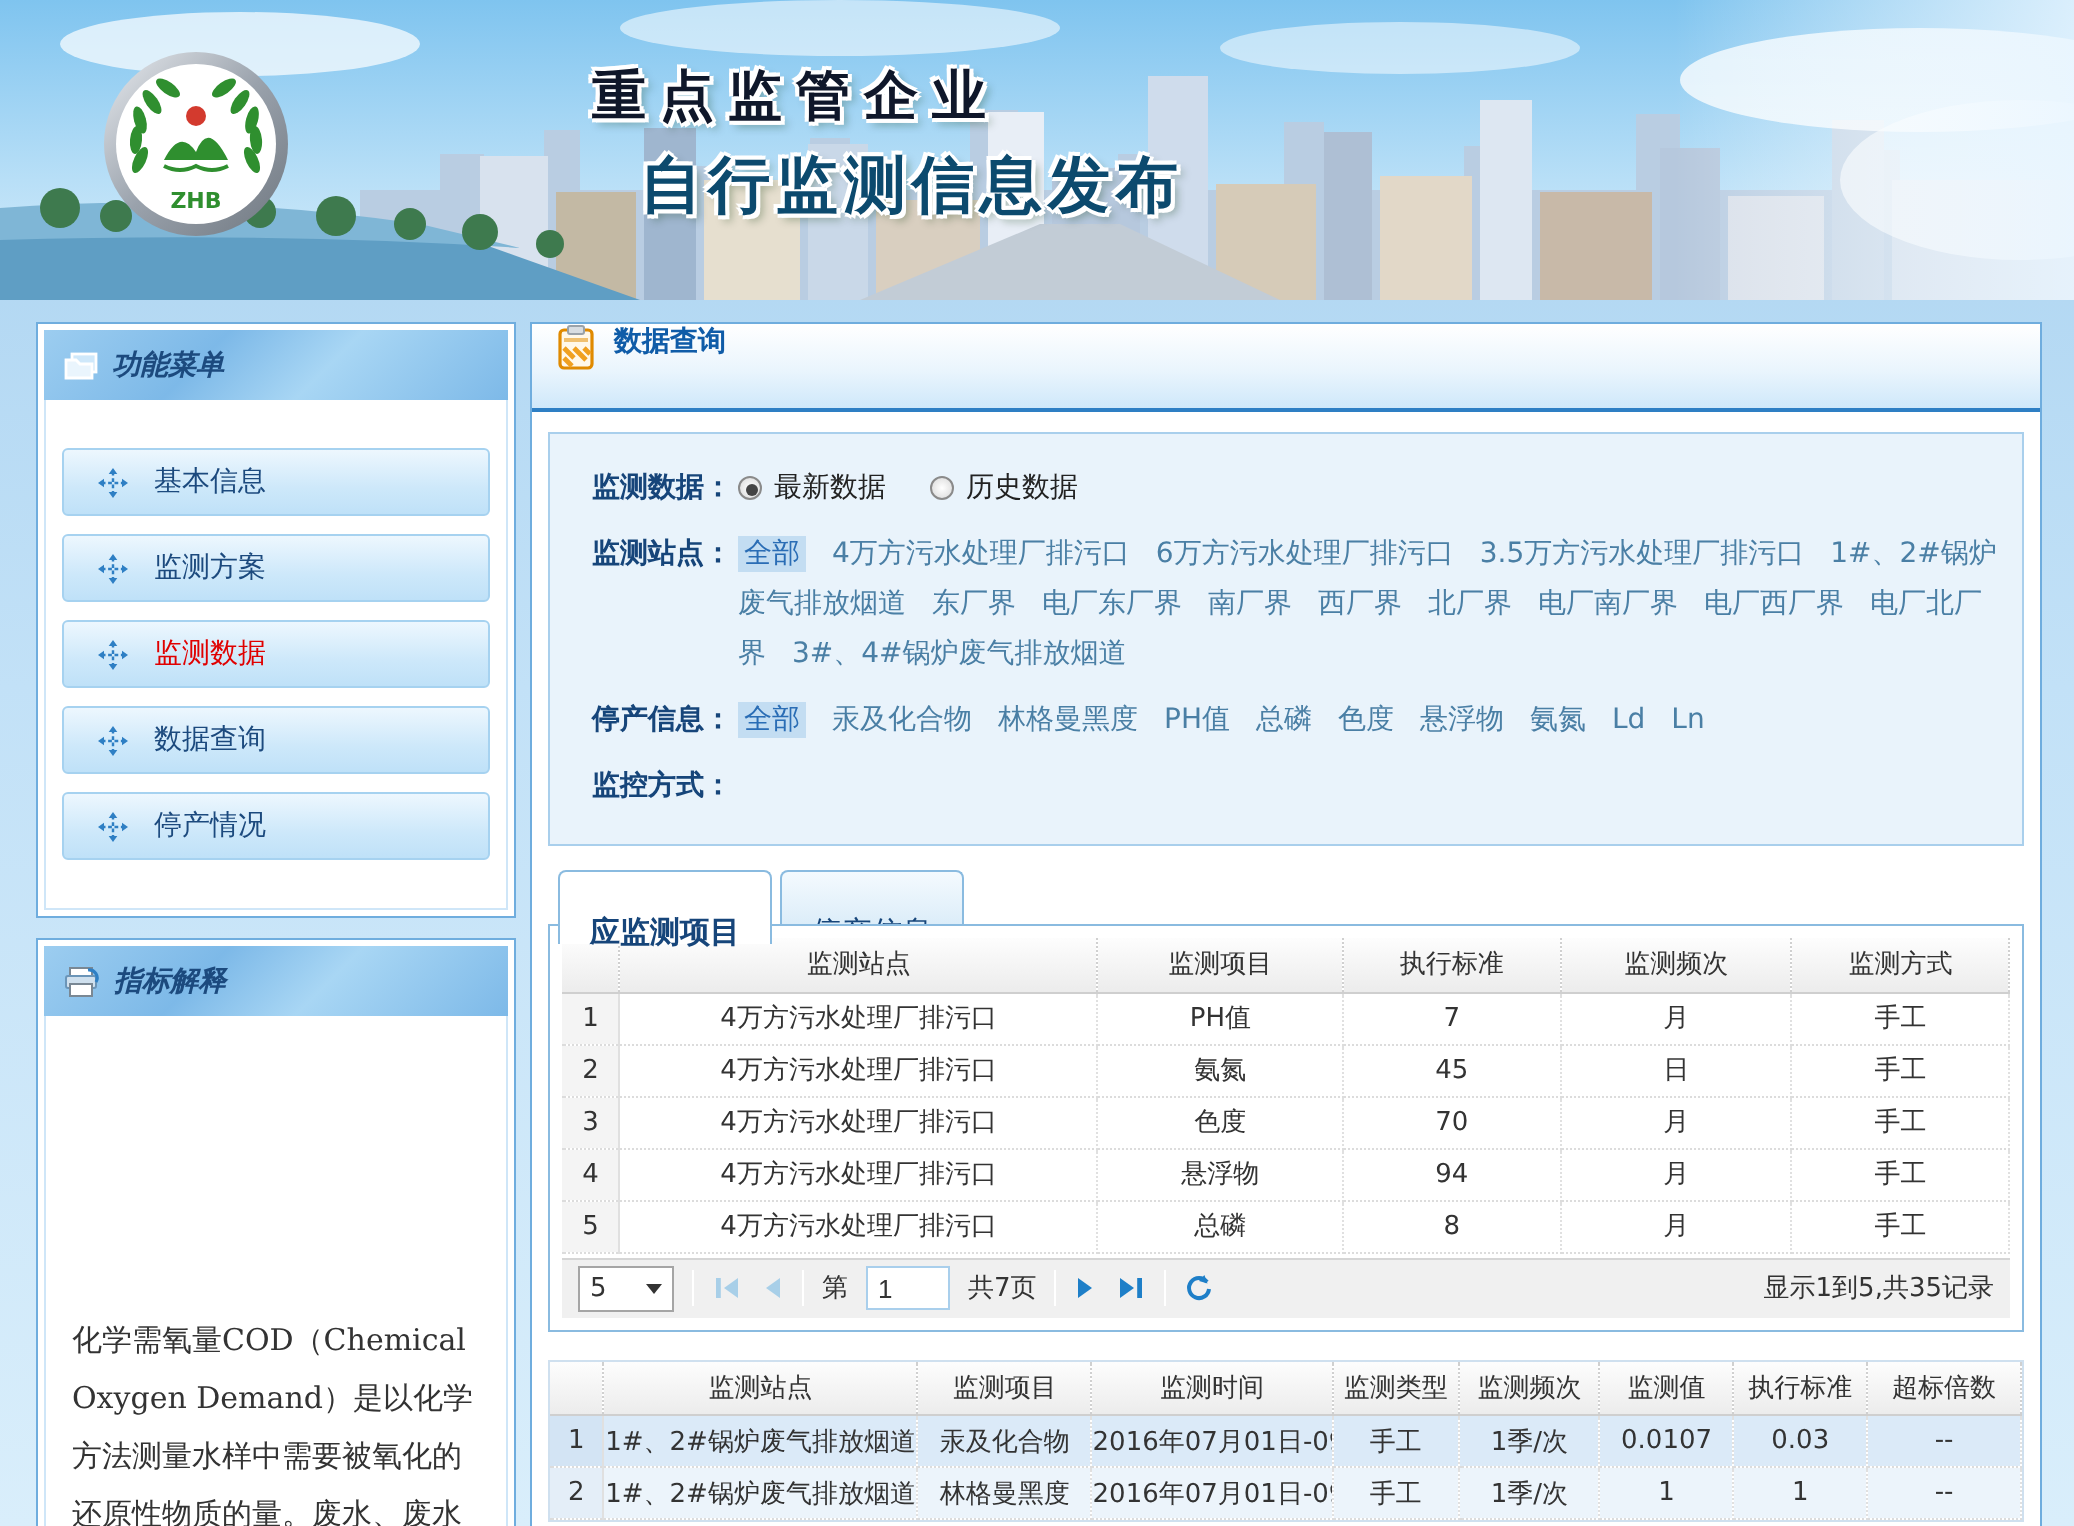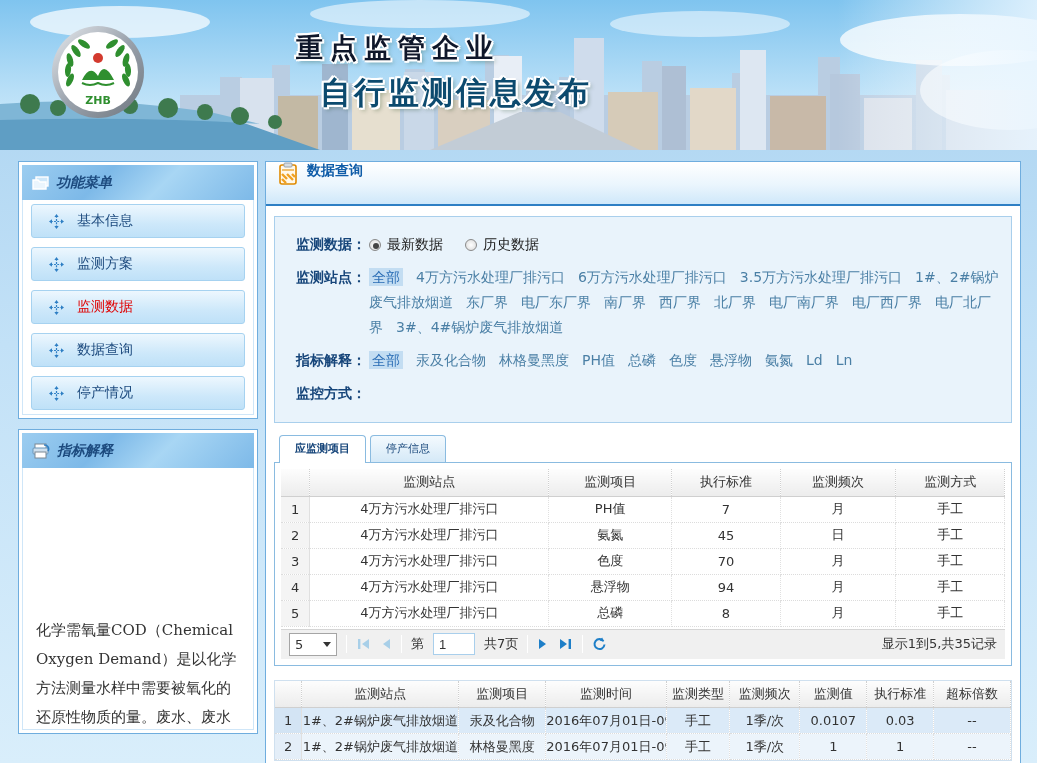--- a/index.html
+++ b/index.html
@@ -36,21 +36,21 @@
   .content { display:flex; align-items:flex-start; padding:11px 16px 0 18px; gap:7px; }
   .side { width:240px; flex:none; }
   .mainCol { flex:1; min-width:0; }
   .panel { border:1px solid #6fadde; background:#fff; padding:3px; }
   .panel + .panel { margin-top:10px; }
   .panel-header {
     height:35px; display:flex; align-items:center; gap:7px; padding:0 10px;
     background:linear-gradient(135deg,#9ccdf0 0%,#7db9e8 35%,#a8d6f4 60%,#7db9e8 100%);
     color:#1c4a7e; font-size:14px; font-weight:bold;font-style:italic;
   }
-  .panel-body { border:1px solid #cfe6f8; border-top:none; padding:4px 8px; }
+  .panel-body { border:1px solid #cfe6f8; border-top:none; padding:24px 8px; }
   .menu-item {
     height:34px; margin-bottom:9px; display:flex; align-items:center; gap:13px;
     padding-left:17px; cursor:pointer;
     border:1px solid #a6d2f0; border-radius:3px;
     background:linear-gradient(180deg,#edf7fe 0%,#cde8fa 60%,#bfe1f8 100%);
     color:#1c4a7e; font-size:14px;
   }
   .menu-item:last-child { margin-bottom:0; }
   .menu-item span.active { color:#e00000; }
   .indicator-body { height:262px; padding:148px 13px 0 13px; overflow:hidden;
@@ -69,21 +69,21 @@
   .f-opts { flex:1; line-height:25px; }
   .opt { color:#4a7fa5; margin-right:13px; cursor:pointer; }
   .opt.sel { background:#c3ddf2; color:#2a6db5; padding:1px 3px; }
   .radio-opt { margin-right:22px; color:#222; cursor:pointer; }
   .radio { display:inline-block; width:12px; height:12px; border-radius:50%;
     border:1px solid #8a8a8a; background:radial-gradient(#fff,#d8d8d8); vertical-align:-2px; margin-right:6px; position:relative; }
   .radio.checked:after { content:""; position:absolute; left:3px; top:3px; width:6px; height:6px; border-radius:50%; background:#444; }
   
   .tabs-row { margin-top:12px; display:flex; gap:4px; padding-left:5px; height:28px; }
   .tab {
-    padding:0 15px; line-height:25px; font-size:11px; color:#16457a; cursor:pointer;
+    padding:18px 15px; line-height:25px; font-size:15px; color:#16457a; cursor:pointer;
     border:1px solid #8abbe0; border-bottom:none; border-radius:4px 4px 0 0;
     background:linear-gradient(180deg,#f4fafe,#d3e8f7);
   }
   .tab.active { background:#fff; font-weight:bold; height:28px; position:relative; z-index:2; }
   .grid-box { border:1px solid #8abbe0; padding:6px; margin-top:-1px; position:relative; z-index:1; background:#fff; }
   table { width:100%; border-collapse:collapse; font-size:13px; table-layout:fixed; }
   th {
     height:27px; font-weight:normal; color:#333;
     background:linear-gradient(180deg,#fdfdfd,#ececec);
     border-bottom:1px solid #cfcfcf; border-right:1px dotted #d0d0d0;
@@ -313,21 +313,21 @@
       <div class="filter-box">
           <div class="filter-row">
             <span class="f-label">监测数据：</span>
             <div class="f-opts"><span class="radio-opt"><span class="radio checked"></span>最新数据</span><span class="radio-opt"><span class="radio"></span>历史数据</span></div>
           </div>
           <div class="filter-row">
             <span class="f-label">监测站点：</span>
             <div class="f-opts"><span class="opt sel">全部</span><span class="opt">4万方污水处理厂排污口</span><span class="opt">6万方污水处理厂排污口</span><span class="opt">3.5万方污水处理厂排污口</span><span class="opt">1#、2#锅炉废气排放烟道</span><span class="opt">东厂界</span><span class="opt">电厂东厂界</span><span class="opt">南厂界</span><span class="opt">西厂界</span><span class="opt">北厂界</span><span class="opt">电厂南厂界</span><span class="opt">电厂西厂界</span><span class="opt">电厂北厂界</span><span class="opt">3#、4#锅炉废气排放烟道</span></div>
           </div>
           <div class="filter-row">
-            <span class="f-label">指标解释：</span>
+            <span class="f-label">停产信息：</span>
             <div class="f-opts"><span class="opt sel">全部</span><span class="opt">汞及化合物</span><span class="opt">林格曼黑度</span><span class="opt">PH值</span><span class="opt">总磷</span><span class="opt">色度</span><span class="opt">悬浮物</span><span class="opt">氨氮</span><span class="opt">Ld</span><span class="opt">Ln</span></div>
           </div>
           <div class="filter-row">
             <span class="f-label">监控方式：</span>
           </div>
         </div>
 
       <div class="tabs-row">
           <div class="tab active">应监测项目</div>
           <div class="tab">停产信息</div>

